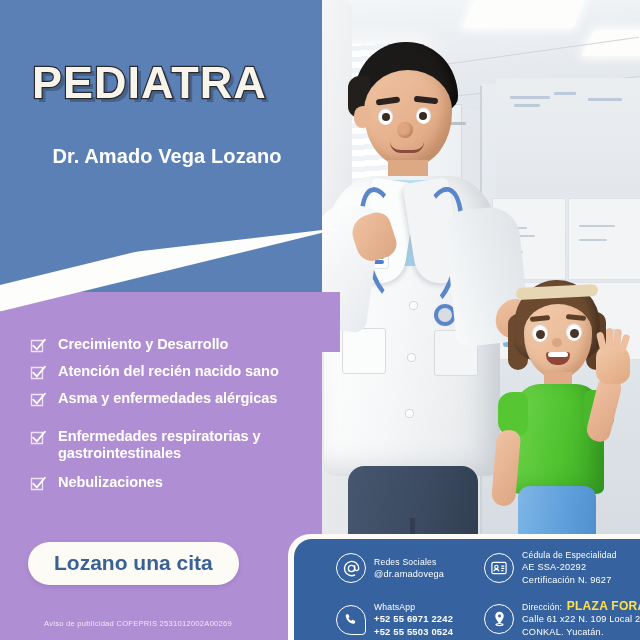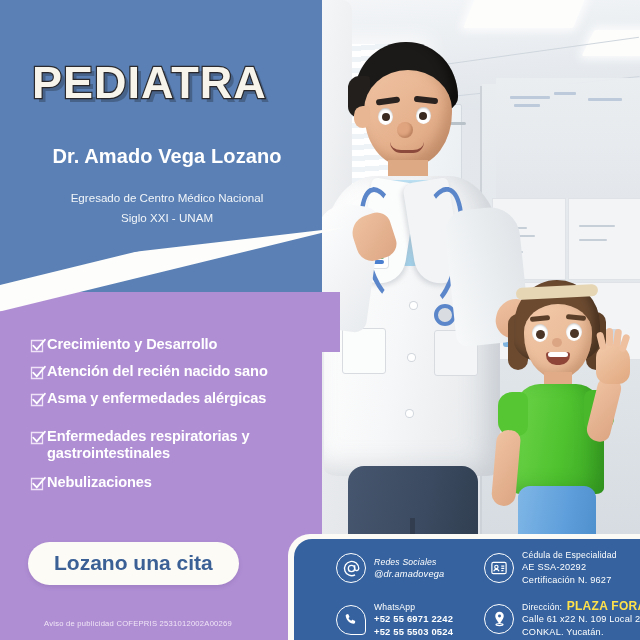--- a/index.html
+++ b/index.html
@@ -210,21 +210,21 @@
   .purple-wedge{
     position:absolute; left:0; top:292px; width:340px; height:60px; background:#b08ed4;
     clip-path: polygon(0 0, 0 60px, 340px 60px, 340px -22px);
   }
   .purple-bleed{
     position:absolute; left:0; top:330px; width:640px; height:310px;
     background:#b08ed4; z-index:0;
   }
 
   .services{ position:absolute; left:30px; top:336px; width:300px; z-index:4; }
-  .svc{ display:flex; align-items:flex-start; margin-bottom:8px; }
+  .svc{ display:flex; align-items:flex-start; gap:11px; margin-bottom:8px; }
   .svc-check{ flex:0 0 auto; width:17px; height:17px; margin-top:2px; position:relative; }
   .svc-check svg{ display:block; }
   .svc-text{ font-size:14.6px; font-weight:800; color:#ffffff; line-height:17px; letter-spacing:-.1px; }
 
   .cta{
     position:absolute; left:28px; top:542px; z-index:6;
     background:#fdfbf6; border-radius:26px;
     padding:9px 26px 10px 26px;
     font-size:21px; font-weight:800; color:#3a6096; letter-spacing:0px;
     box-shadow:0 2px 4px rgba(90,60,130,.18);
@@ -248,21 +248,21 @@
     flex:0 0 auto; width:30px; height:30px; border:1.8px solid #ffffff; border-radius:50%;
     display:flex; align-items:center; justify-content:center; color:#fff;
   }
   .cicon.wa{ border-radius:50% 50% 4px 50%; }
   .ctext{ color:#ffffff; line-height:12.4px; }
   .clabel{ font-size:8.6px; font-weight:400; letter-spacing:.2px; }
   .cval{ font-size:9.4px; font-weight:700; letter-spacing:.2px; }
   .cval-n{ font-size:9.2px; font-weight:400; letter-spacing:.2px; }
   .plaza{ color:#ffe14a; font-weight:800; font-size:12px; letter-spacing:.3px; }
 
-  .r1{ left:42px; top:14px;font-style:italic; }
+  .r1{ left:42px; top:14px; }
   .r2{ left:42px; top:62px; }
   .r3{ left:190px; top:10px; }
   .r4{ left:190px; top:60px; }
 </style>
 </head>
 <body>
 
 <div id="poster">
 
   <div class="photo">
@@ -383,24 +383,20 @@
   </div>
 
   <div class="purple-bleed" style="clip-path: polygon(0 0, 322px 0, 322px 310px, 0 310px);"></div>
 
   <div class="blue-panel"></div>
   <div class="purple-wedge"></div>
   <div class="white-diag"></div>
 
   <div class="title">PEDIATRA</div>
   <div class="doc-name">Dr. Amado Vega Lozano</div>
-  <div class="doc-sub">
-    <div>Egresado de Centro Médico Nacional</div>
-    <div>Siglo XXI - UNAM</div>
-  </div>
 
   <div class="services">
     <div class="svc">
       <span class="svc-check">
         <svg width="17" height="17" viewBox="0 0 17 17">
             <path d="M1.5 2.5h11v11h-11z" fill="none" stroke="#efe3f8" stroke-width="1.3"></path>
             <path d="M3.2 7.6l3.6 3.8L15 1.6" fill="none" stroke="#ffffff" stroke-width="1.7" stroke-linecap="round"></path>
           </svg>
       </span>
       <span class="svc-text">Crecimiento y Desarrollo</span>

